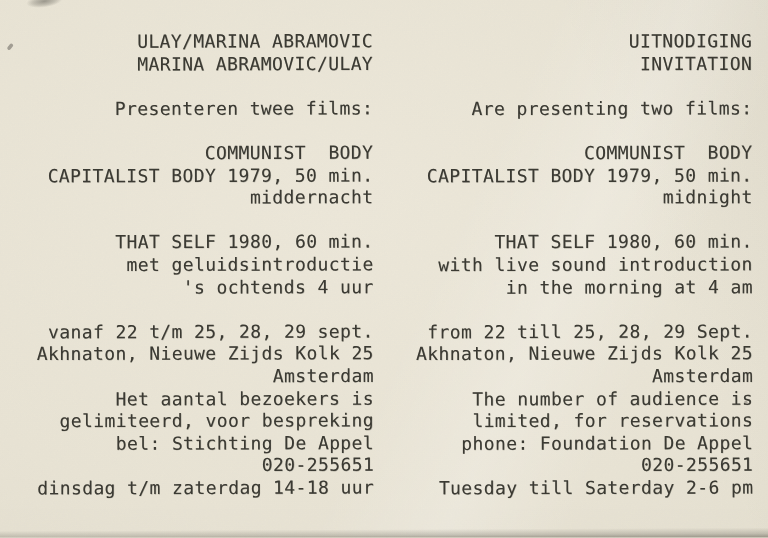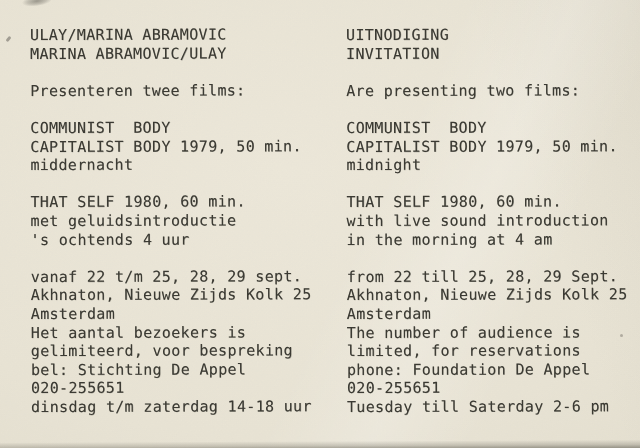--- a/index.html
+++ b/index.html
@@ -40,21 +40,21 @@
     line-height: 18.6px;
     letter-spacing: 0.33px;
     color: #3b3a33;
     white-space: pre;
     text-shadow: 0.3px 0.3px 0 rgba(59,58,51,0.38);
     transform: rotate(-0.15deg);
     transform-origin: left top;
   }
   .col-left  { left: 30px; }
   .col-right { left: 346px; }
-  .line { min-height: 18.6px; }
+  .line { min-height: 18.6px; text-align: right; }
   .bottom-edge {
     position: absolute;
     left: -6px;
     right: -6px;
     bottom: -2px;
     height: 9px;
     background: linear-gradient(to bottom,
       rgba(128,125,114,0) 0%,
       rgba(128,125,114,0.35) 55%,
       #8d8a7e 100%);

